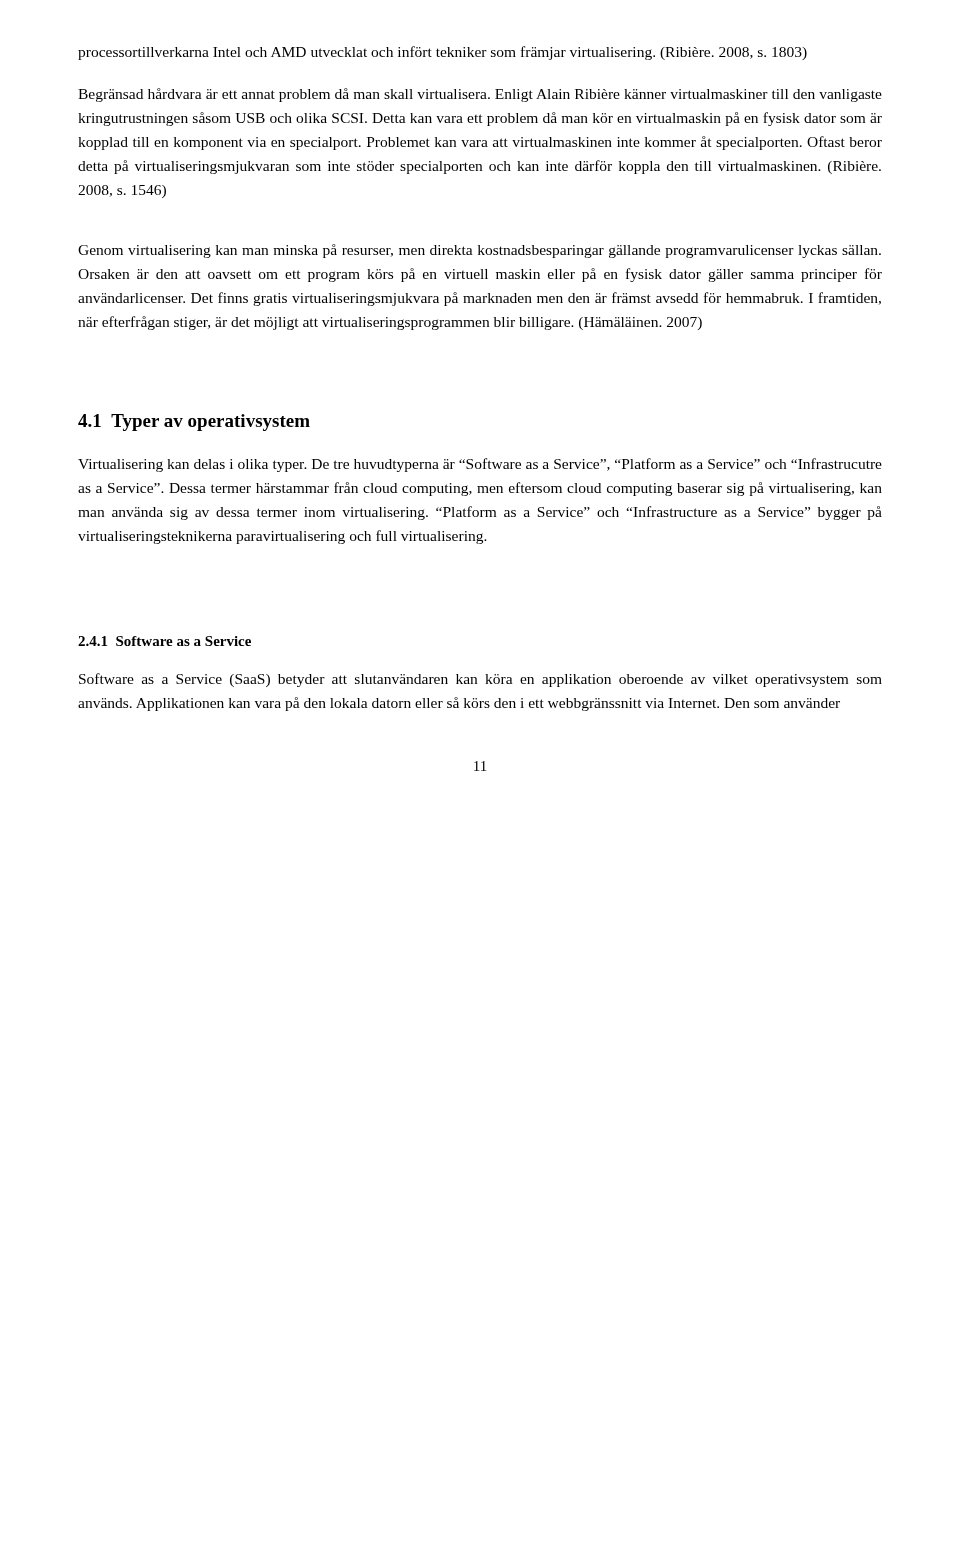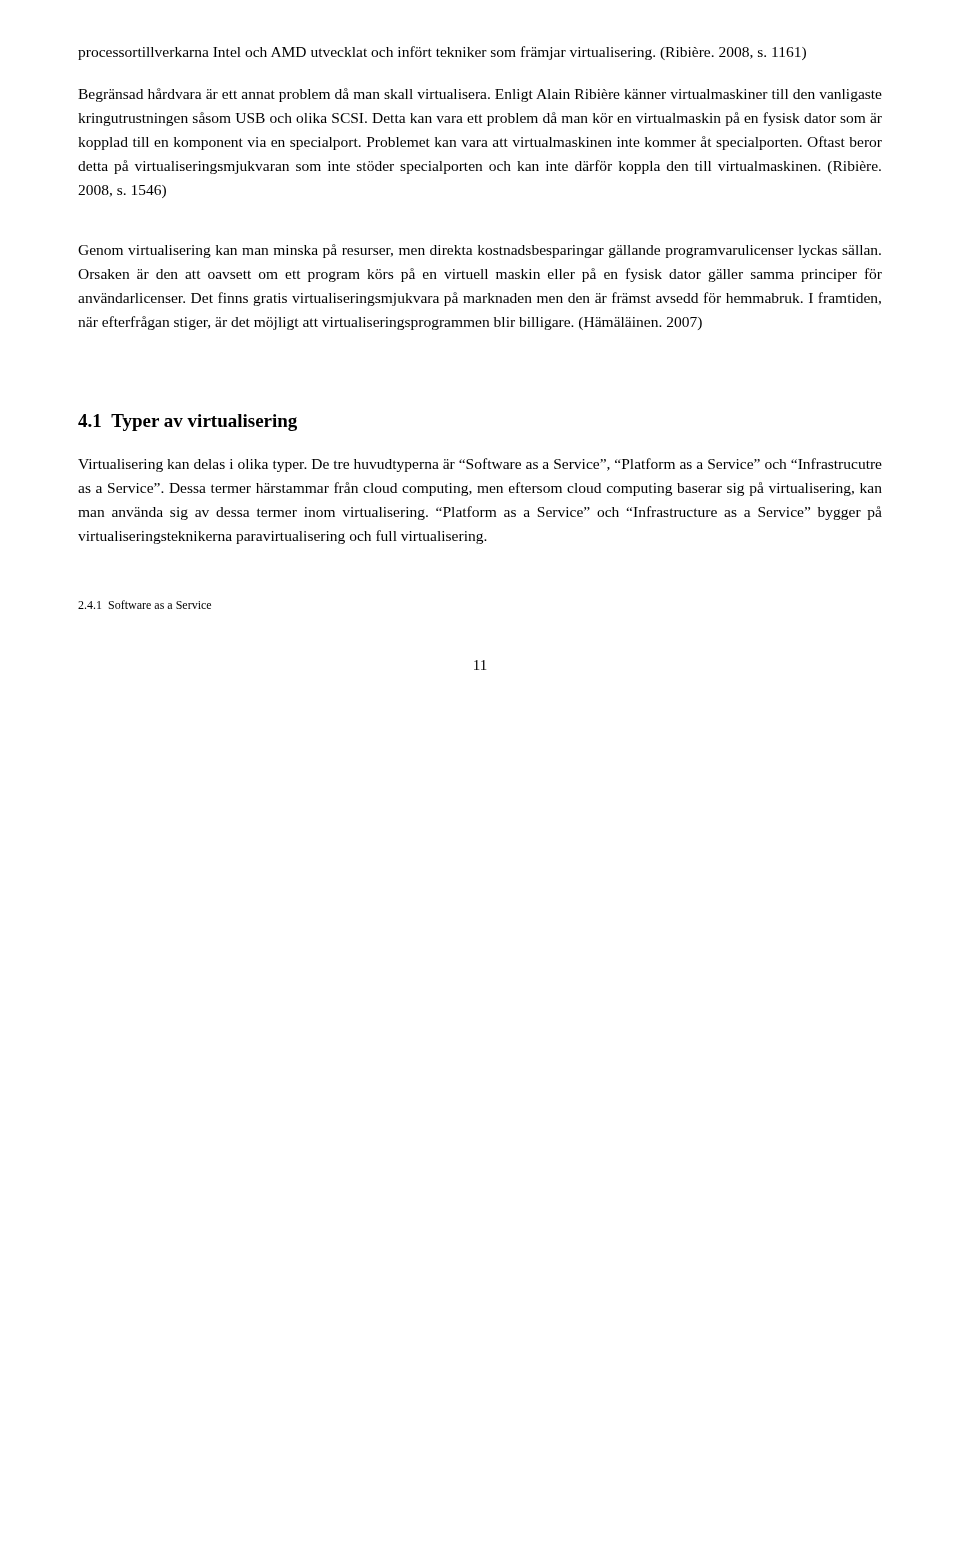--- a/index.html
+++ b/index.html
@@ -25,58 +25,59 @@
       margin-bottom: 18px;
     }
     .section-heading {
       font-size: 19px;
       font-weight: bold;
       margin-top: 36px;
       margin-bottom: 16px;
       text-align: left;
     }
     .subsection-heading {
-      font-size: 12px;
-      font-weight: normal;
-      margin-top: 12px;
+      font-size: 15px;
+      font-weight: bold;
+      margin-top: 46px;
       margin-bottom: 14px;
       text-align: left;
     }
     .page-number {
       text-align: center;
       margin-top: 40px;
       font-size: 15px;
     }
     .spacer {
       height: 18px;
     }
   </style>
 </head>
 <body>
 
 <div class="page">
 
-  <p class="paragraph">processortillverkarna Intel och AMD utvecklat och infört tekniker som främjar virtualisering. (Ribière. 2008, s. 1161)</p>
+  <p class="paragraph">processortillverkarna Intel och AMD utvecklat och infört tekniker som främjar virtualisering. (Ribière. 2008, s. 1803)</p>
 
   <p class="paragraph">Begränsad hårdvara är ett annat problem då man skall virtualisera. Enligt Alain Ribière känner virtualmaskiner till den vanligaste kringutrustningen såsom USB och olika SCSI. Detta kan vara ett problem då man kör en virtualmaskin på en fysisk dator som är kopplad till en komponent via en specialport. Problemet kan vara att virtualmaskinen inte kommer åt specialporten. Oftast beror detta på virtualiseringsmjukvaran som inte stöder specialporten och kan inte därför koppla den till virtualmaskinen. (Ribière. 2008, s. 1546)</p>
 
   <div class="spacer"></div>
 
   <p class="paragraph">Genom virtualisering kan man minska på resurser, men direkta kostnadsbesparingar gällande programvarulicenser lyckas sällan. Orsaken är den att oavsett om ett program körs på en virtuell maskin eller på en fysisk dator gäller samma principer för användarlicenser. Det finns gratis virtualiseringsmjukvara på marknaden men den är främst avsedd för hemmabruk. I framtiden, när efterfrågan stiger, är det möjligt att virtualiseringsprogrammen blir billigare. (Hämäläinen. 2007)</p>
 
   <div class="spacer"></div>
 
   <h2 class="section-heading">
-    <span>4.1</span>&nbsp;&nbsp;<span>Typer av virtualisering</span>
+    <span>4.1</span>&nbsp;&nbsp;<span>Typer av operativsystem</span>
   </h2>
 
   <p class="paragraph">Virtualisering kan delas i olika typer. De tre huvudtyperna är “Software as a Service”, “Platform as a Service” och “Infrastrucutre as a Service”. Dessa termer härstammar från cloud computing, men eftersom cloud computing baserar sig på virtualisering, kan man använda sig av dessa termer inom virtualisering. “Platform as a Service” och “Infrastructure as a Service” bygger på virtualiseringstekniker­na paravirtualisering och full virtualisering.</p>
 
   <div class="spacer"></div>
 
   <h3 class="subsection-heading">
     <span>2.4.1</span>&nbsp;&nbsp;<span>Software as a Service</span>
   </h3>
 
+  <p class="paragraph">Software as a Service (SaaS) betyder att slutanvändaren kan köra en applikation oberoende av vilket operativsystem som används. Applikationen kan vara på den lokala datorn eller så körs den i ett webbgränssnitt via Internet. Den som använder</p>
 
   <div class="page-number">11</div>
 
 </div>
 
 </body></html>

